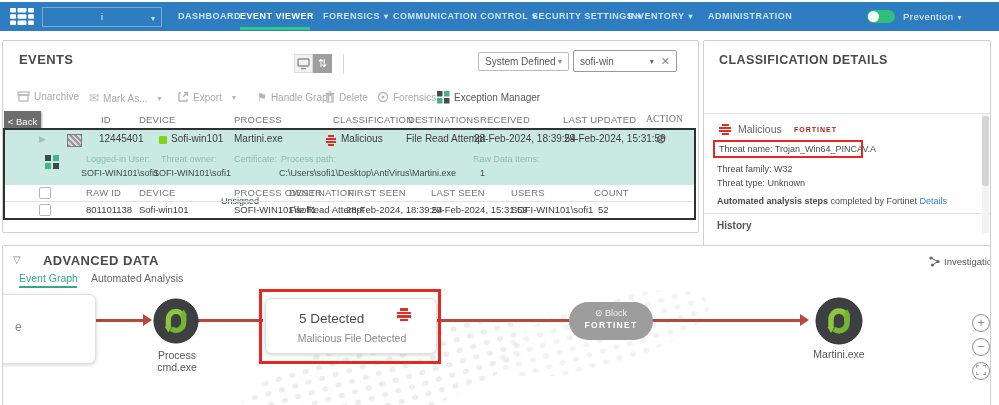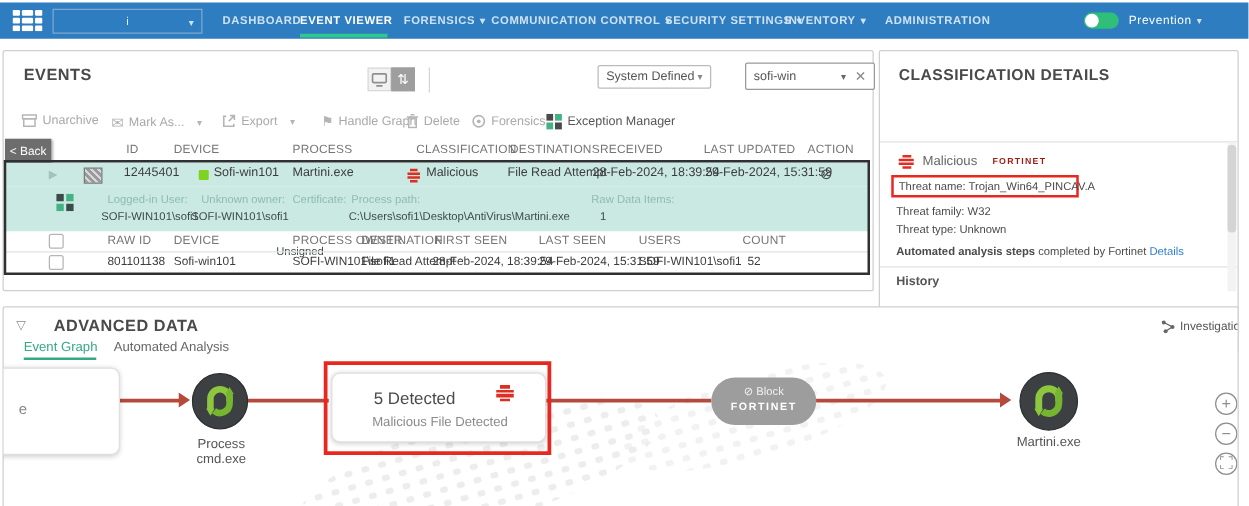--- a/index.html
+++ b/index.html
@@ -116,21 +116,21 @@
     </div>
     <div class="view-btn" style="left:310px;background:#9e9e9e;border:1px solid #9e9e9e;">
       <span style="color:#fff;font-size:11px;">⇅</span>
     </div>
     <div class="sep" style="left:340px;top:13px;height:20px;"></div>
 
     <div class="select-box" style="left:475px;top:11px;width:91px;height:19px;padding:0 6px;">
       <span>System Defined</span>
       <span style="margin-left:auto;font-size:8px;color:#888;">▾</span>
     </div>
-    <div class="select-box" style="left:570px;top:9px;width:104px;height:22px;padding:0 6px;border-color:#999;margin-left:23px;">
+    <div class="select-box" style="left:570px;top:9px;width:104px;height:22px;padding:0 6px;border-color:#999;">
       <span>sofi-win</span>
       <span style="margin-left:auto;font-size:8px;color:#666;">▾</span>
       <span style="margin-left:7px;font-size:11px;color:#8a8a8a;">✕</span>
     </div>
 
     <div class="tb-item" style="left:14px;">
       <svg width="13" height="11" viewBox="0 0 13 11">
         <rect x="1" y="1" width="11" height="3" fill="none" stroke="#b5b5b5" stroke-width="1.2"></rect>
         <rect x="2" y="4" width="9" height="6" fill="none" stroke="#b5b5b5" stroke-width="1.2"></rect>
       </svg>
@@ -178,21 +178,21 @@
       <span>Exception Manager</span>
     </div>
 
     <span class="th" style="left:98px;top:73px;">ID</span>
     <span class="th" style="left:136px;top:73px;">DEVICE</span>
     <span class="th" style="left:231px;top:73px;">PROCESS</span>
     <span class="th" style="left:330px;top:73px;">CLASSIFICATION</span>
     <span class="th" style="left:405px;top:73px;">DESTINATIONS</span>
     <span class="th" style="left:477px;top:73px;">RECEIVED</span>
     <span class="th" style="left:560px;top:73px;">LAST UPDATED</span>
-    <span class="th" style="left:643px;top:73px;">ACTION</span>
+    <span class="th" style="left:643px;top:73px;font-family:Liberation Serif, serif;">ACTION</span>
     <div class="back-tab" style="left:1px;top:70px;width:37px;height:21px;">&lt; Back</div>
 
     <div class="row-main" style="top:89px;">
       <span class="abs" style="left:36px;top:4px;font-size:9px;color:#9fc3bb;">▶</span>
       <div class="abs" style="left:64px;top:4px;width:13px;height:11px;border:1px solid #7b7b7b;
            background:repeating-linear-gradient(45deg,#9a9a9a 0 2px,#d8d8d8 2px 4px);"></div>
       <span class="td" style="left:96px;top:3px;">12445401</span>
       <div class="abs" style="left:156px;top:6px;width:8px;height:8px;background:#7ed321;border-radius:1px;"></div>
       <span class="td" style="left:168px;top:3px;">Sofi-win101</span>
       <span class="td" style="left:231px;top:3px;">Martini.exe</span>
@@ -211,21 +211,21 @@
 
     <div class="row-detail" style="top:108px;">
       <svg class="abs" style="left:42px;top:6px;" width="14" height="14" viewBox="0 0 14 14">
         <rect x="0" y="0" width="6" height="6" fill="#3b4a4a"></rect>
         <rect x="8" y="0" width="6" height="6" fill="#43b284"></rect>
         <rect x="0" y="8" width="6" height="6" fill="#43b284"></rect>
         <rect x="8" y="8" width="6" height="6" fill="#3b4a4a"></rect>
       </svg>
       <span class="detail-label" style="left:83px;top:5px;">Logged-in User:</span>
       <span class="detail-value" style="left:78px;top:19px;">SOFI-WIN101\sofi1</span>
-      <span class="detail-label" style="left:158px;top:5px;">Unknown owner:</span>
+      <span class="detail-label" style="left:158px;top:5px;">Threat owner:</span>
       <span class="detail-value" style="left:150px;top:19px;">SOFI-WIN101\sofi1</span>
       <span class="detail-label" style="left:231px;top:5px;">Certificate:</span>
       <span class="detail-value" style="left:218px;top:19px;margin-top:28px;">Unsigned</span>
       <span class="detail-label" style="left:278px;top:5px;">Process path:</span>
       <span class="detail-value" style="left:276px;top:19px;">C:\Users\sofi1\Desktop\AntiVirus\Martini.exe</span>
       <span class="detail-label" style="left:470px;top:5px;">Raw Data Items:</span>
       <span class="detail-value" style="left:477px;top:19px;">1</span>
     </div>
 
     <div class="abs" style="left:0;top:144px;width:693px;height:16px;border-bottom:1px solid #e2e2e2;">

